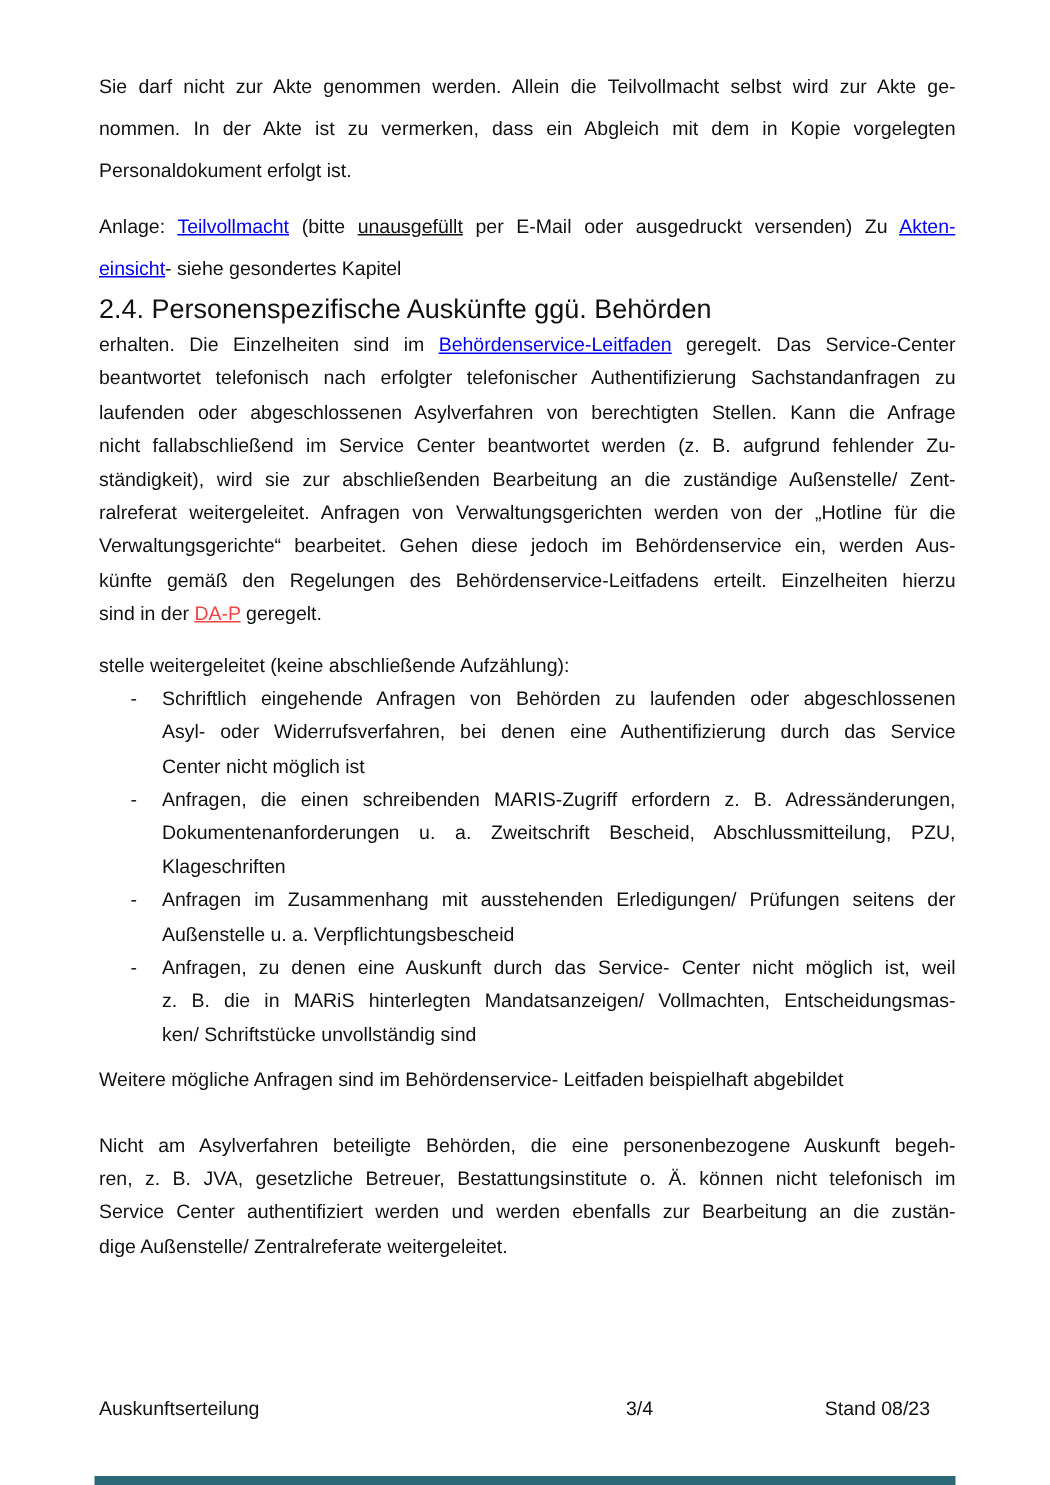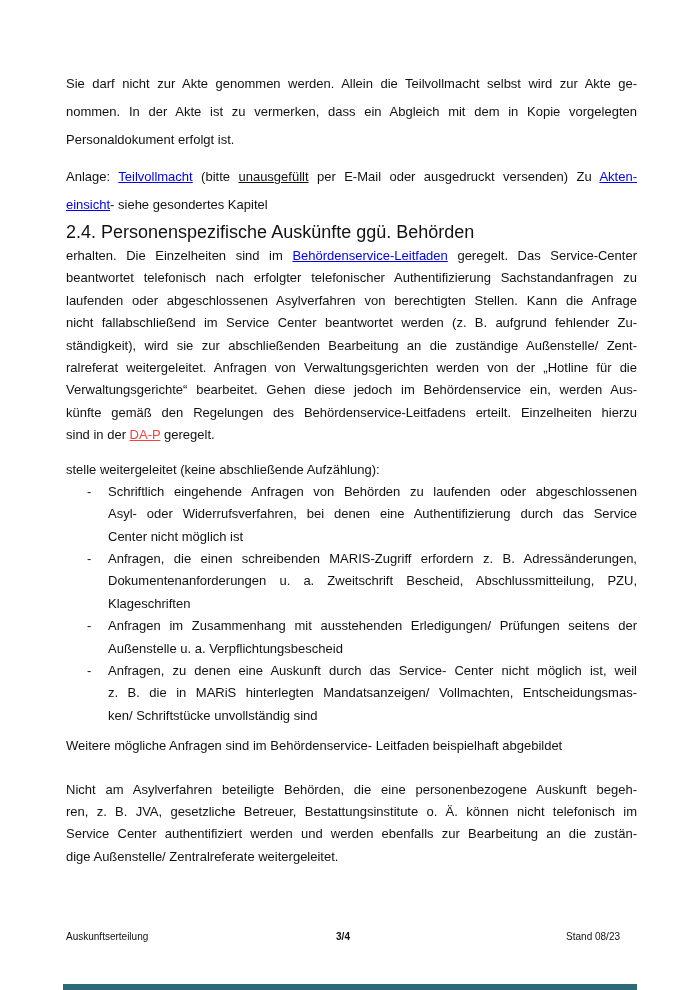--- a/index.html
+++ b/index.html
@@ -6,21 +6,21 @@
   body{
     width:700px;height:990px;
     background:#ffffff;
     font-family:"Liberation Sans", sans-serif;
     color:#111;
     position:relative;
     overflow:hidden;
   }
   .page{position:absolute;inset:0;background:#fff;}
   .content{
-    position:absolute;left:66px;top:70px;width:571px;
+    position:absolute;left:66px;top:44px;width:571px;
     font-size:13px;
   }
   .block{margin:0;}
   .line{
     text-align:justify;
     text-align-last:justify;
     overflow:hidden;
     white-space:normal;
   }
   .line.last{text-align-last:left;}
@@ -32,25 +32,25 @@
   }
   a.doclink{color:#0000EE;text-decoration:underline;cursor:pointer;}
   .uline{text-decoration:underline;}
   .bullet-item{position:relative;padding-left:42px;}
   .bullet-item .dash{
     position:absolute;left:21px;top:0;
     line-height:22.4px;
   }
   .footer{
     position:absolute;left:66px;top:931px;width:554px;
-    font-size:10px;color:#111;
+    font-size:13px;color:#111;
     display:flex;align-items:center;
   }
   .footer .f-left{flex:1;text-align:left;}
-  .footer .f-center{flex:1;text-align:center;font-weight:bold;}
+  .footer .f-center{flex:1;text-align:right;}
   .footer .f-right{flex:1;text-align:right;}
   .accent-bar{
     position:absolute;left:63px;right:63px;bottom:0;height:6px;
   }
 </style>
 </head>
 <body>
 
 <div class="page">
 

